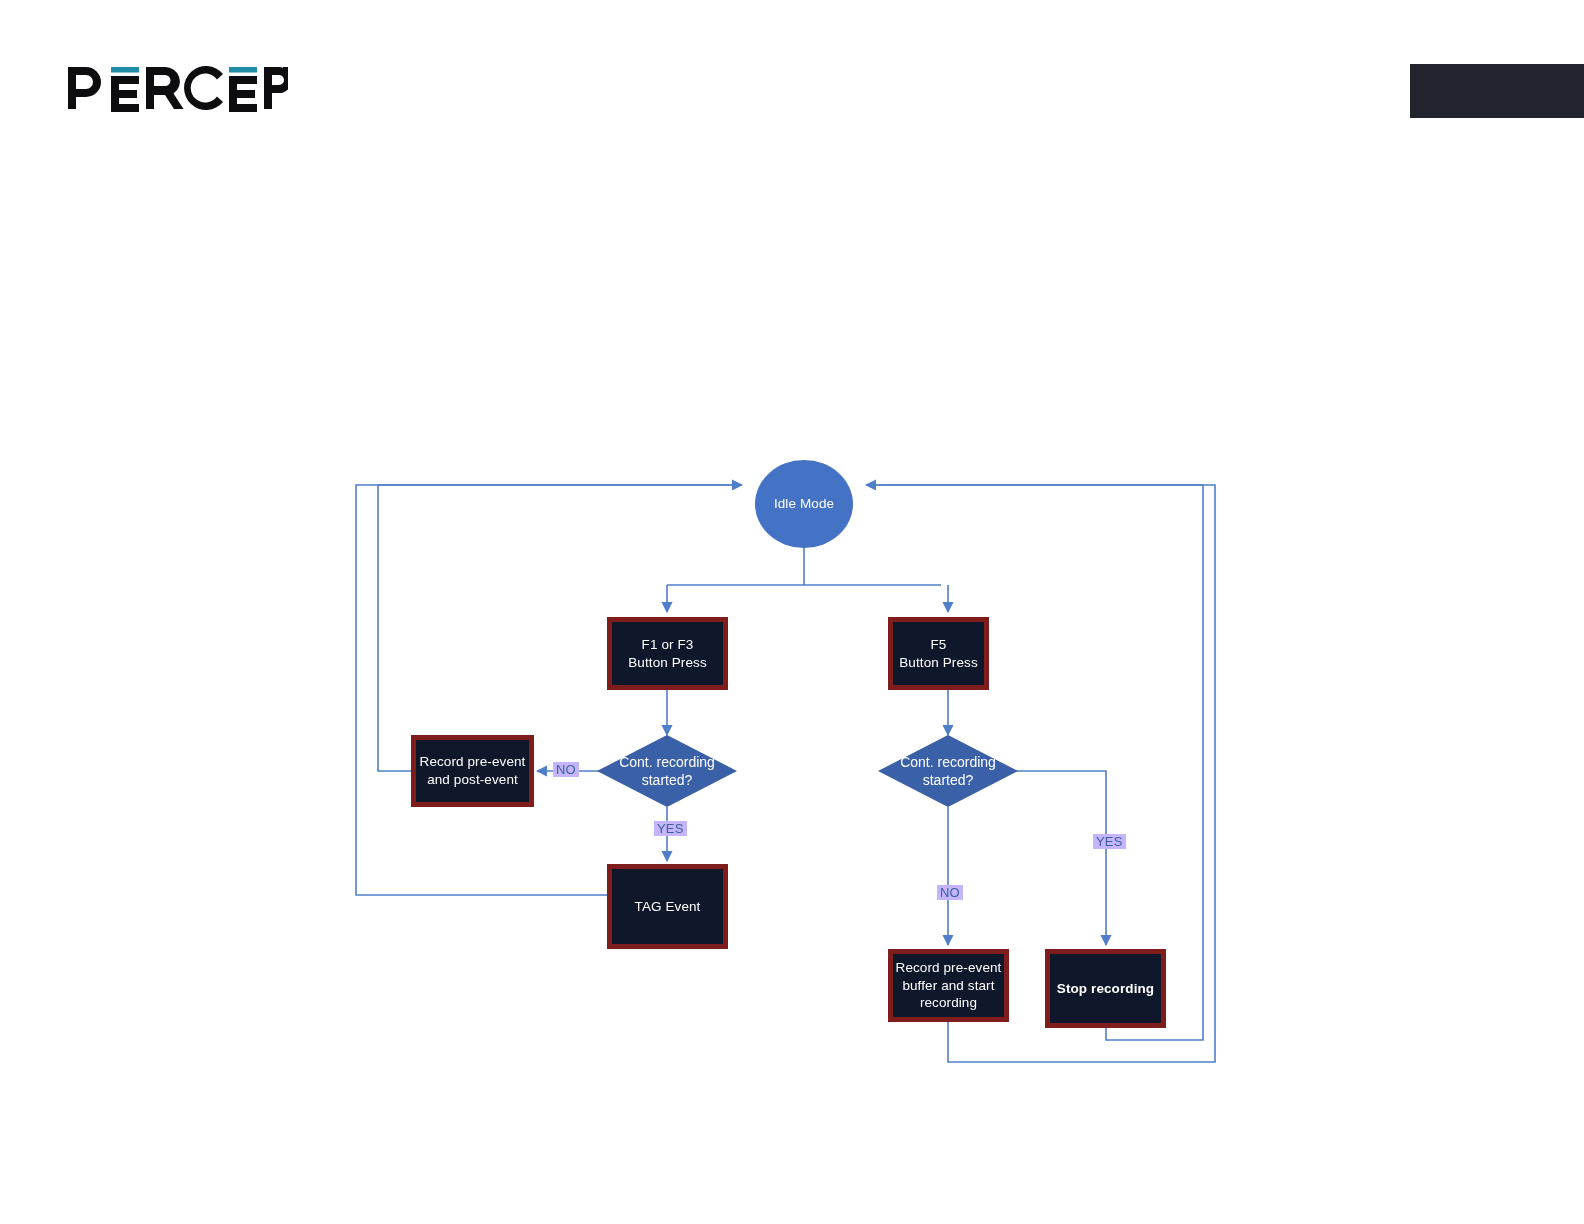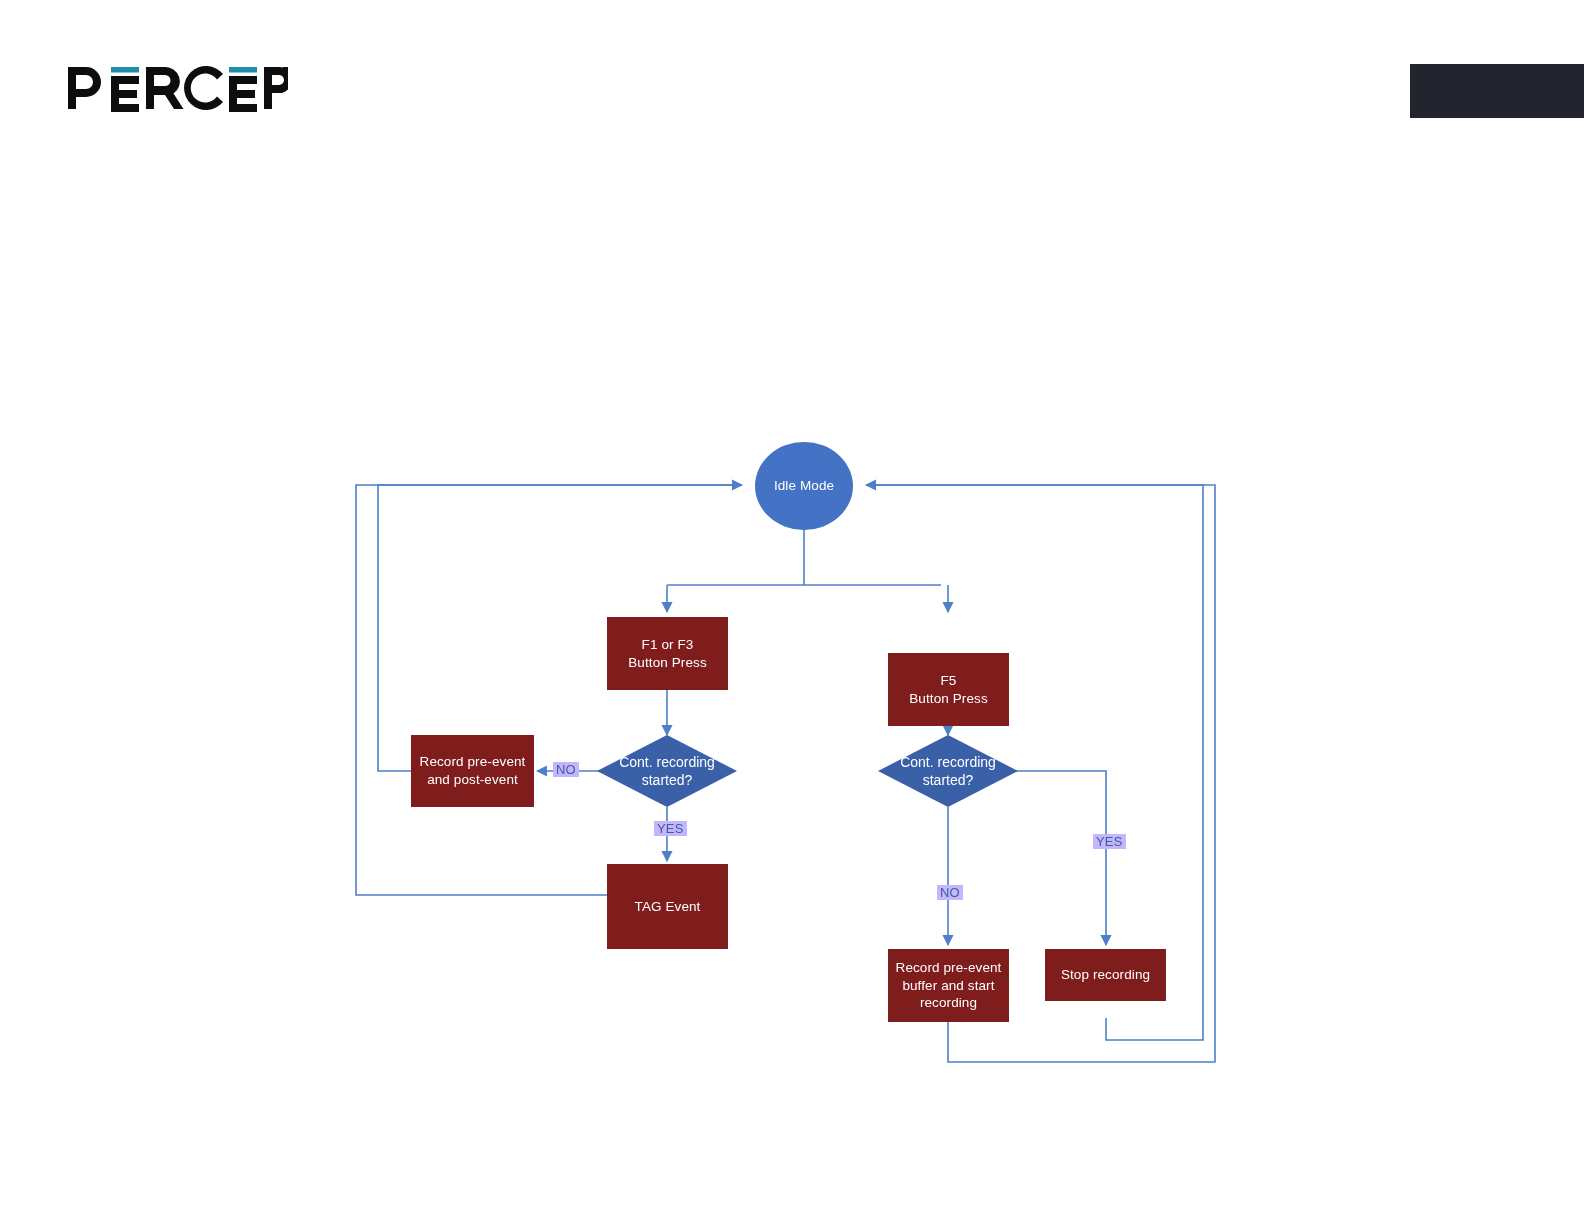--- a/index.html
+++ b/index.html
@@ -58,21 +58,21 @@
     text-align: center;
     color: #ffffff;
     font-size: 13.5px;
     line-height: 1.32;
     letter-spacing: 0.1px;
     box-sizing: border-box;
     white-space: pre-line;
   }
 
   .node-rect {
-    background: #7f1d1d;
+    background: #0f172a;
     border: 5px solid #7f1d1d;
   }
 
   .node-circle {
     background: #4472c4;
     border-radius: 50%;
   }
 
   .node-diamond-wrap {
     position: absolute;
@@ -171,30 +171,30 @@
 
       <path d="M1009 771 L1106 771 L1106 945" marker-end="url(#arrowEnd)"></path>
 
       <path d="M948 1022 L948 1062 L1215 1062 L1215 485 L866 485" marker-end="url(#arrowEnd)"></path>
 
       <path d="M1106 1018 L1106 1040 L1203 1040 L1203 485 L866 485"></path>
 
     </g>
   </svg>
 
-  <div class="node node-circle" style="left:755px; top:442px; width:98px; height:88px;">
+  <div class="node node-circle" style="left:755px; top:460px; width:98px; height:88px;">
     <span>Idle Mode</span>
   </div>
 
   <div class="node node-rect" style="left:607px; top:617px; width:121px; height:73px;">
     <span>F1 or F3
 Button Press</span>
   </div>
 
-  <div class="node node-rect" style="left:888px; top:617px; width:121px; height:73px;margin-top:36px;">
+  <div class="node node-rect" style="left:888px; top:617px; width:101px; height:73px;">
     <span>F5
 Button Press</span>
   </div>
 
   <div class="node-diamond-wrap" style="left:597px; top:735px; width:140px; height:72px;">
     <svg class="node-diamond-shape" viewBox="0 0 140 72" preserveAspectRatio="none">
       <polygon points="70,0 140,36 70,72 0,36" fill="#3a60a8"></polygon>
     </svg>
     <div class="node-diamond-label">Cont. recording
 started?</div>
@@ -216,21 +216,21 @@
   <div class="node node-rect" style="left:607px; top:864px; width:121px; height:85px;">
     <span>TAG Event</span>
   </div>
 
   <div class="node node-rect" style="left:888px; top:949px; width:121px; height:73px;">
     <span>Record pre-event
 buffer and start
 recording</span>
   </div>
 
-  <div class="node node-rect" style="left:1045px; top:949px; width:121px; height:52px;">
+  <div class="node node-rect" style="left:1045px; top:949px; width:121px; height:79px;font-weight:bold;">
     <span>Stop recording</span>
   </div>
 
   <div class="edge-label" style="left:553px; top:762px;">NO</div>
   <div class="edge-label" style="left:654px; top:821px;">YES</div>
   <div class="edge-label" style="left:937px; top:885px;">NO</div>
   <div class="edge-label" style="left:1093px; top:834px;">YES</div>
 
 </div>
 

